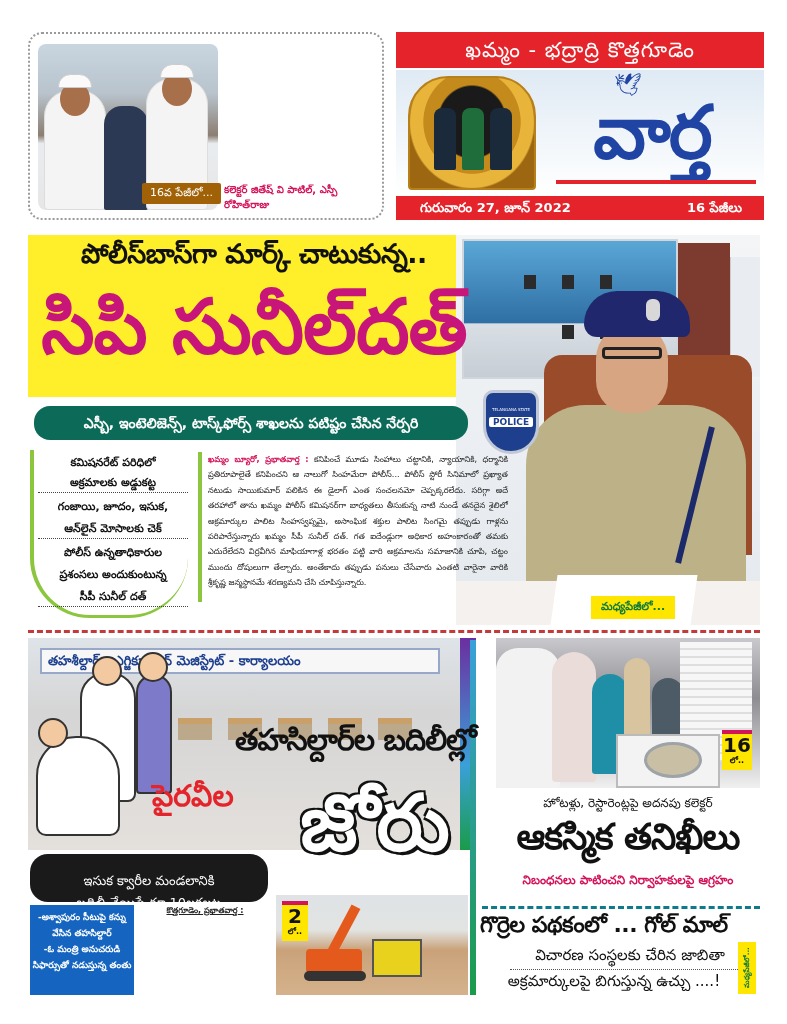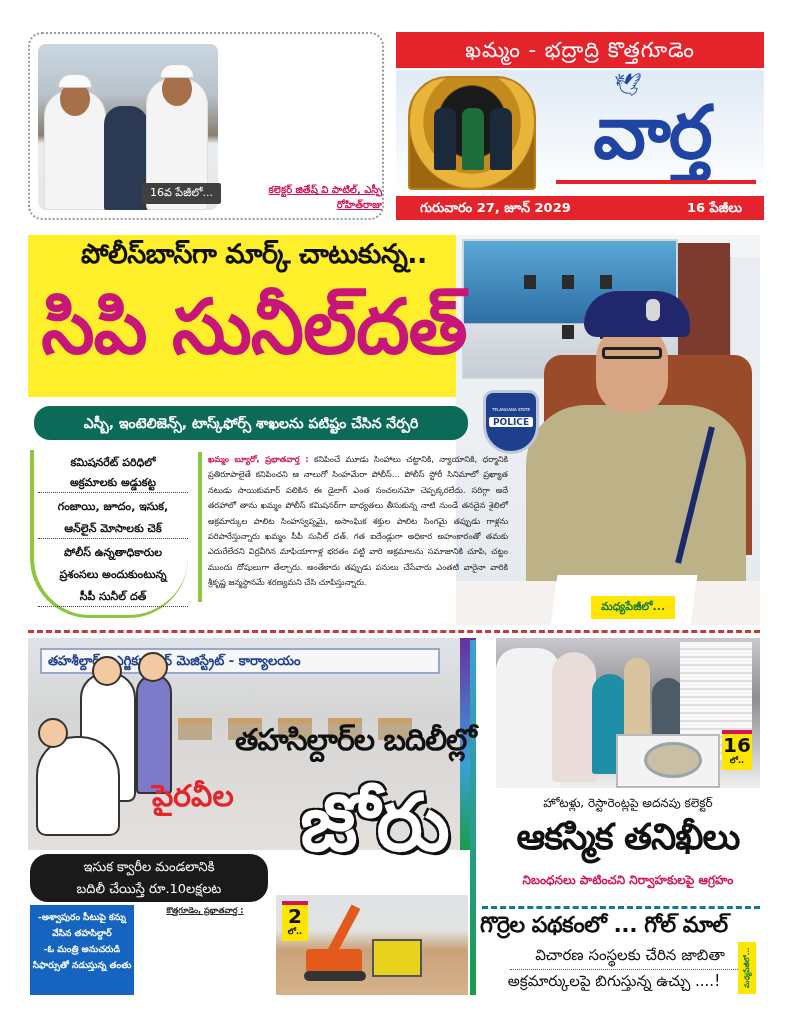--- a/index.html
+++ b/index.html
@@ -15,26 +15,26 @@
   }
   .teaser-photo {
     left: 8px; top: 10px; width: 180px; height: 166px; border-radius: 8px; overflow: hidden;
     background: linear-gradient(180deg, #c9d6e0 0%, #b8c3cc 30%, #8b7e72 55%, #e9ecef 60%, #e6e6e6 100%);
   }
   .teaser-photo .man { position: absolute; bottom: 0; width: 62px; height: 120px; background: #f4f4f4; border-radius: 26px 26px 4px 4px; border: 1px solid #ddd; }
   .teaser-photo .head { position: absolute; width: 30px; height: 34px; border-radius: 50%; background: #a86f4b; }
   .teaser-photo .cap { position: absolute; width: 34px; height: 14px; border-radius: 16px 16px 2px 2px; background: #fafafa; border: 1px solid #ccc; }
   .teaser-photo .mid { position: absolute; bottom: 0; left: 66px; width: 44px; height: 104px; background: #2b3954; border-radius: 18px 18px 2px 2px; }
   .teaser-tag {
-    left: 112px; bottom: 14px; background: #404040; color: #fff; font-size: 11px; padding: 3px 8px; border-radius: 2px;
+    left: 112px; bottom: 14px; background: #a16207; color: #fff; font-size: 11px; padding: 3px 8px; border-radius: 2px;
   }
   .teaser-text {
     left: 194px; top: 8px; width: 158px; text-align: center; color: #0b6fb6; font-size: 16px; line-height: 28px; font-weight: bold;
   }
-  .teaser-credit { left: 194px; top: 148px; width: 158px; text-align: right; color: #d4145a; font-size: 10px; line-height: 15px; font-weight: bold; text-decoration: underline; }
+  .teaser-credit { left: 194px; top: 148px; width: 158px; text-align: left; color: #d4145a; font-size: 10px; line-height: 15px; font-weight: bold; }
 
   
   .edition-bar {
     left: 396px; top: 32px; width: 368px; height: 36px; background: #e4242a; color: #fff;
     font-size: 21px; font-weight: normal; text-align: center; line-height: 36px; letter-spacing: 1px;
   }
   .mast-body {
     left: 396px; top: 70px; width: 368px; height: 124px;
     background: linear-gradient(180deg, #dfeaf4 0%, #ffffff 100%);
   }
@@ -128,21 +128,21 @@
   .cartoon-head { position: absolute; width: 30px; height: 30px; border-radius: 50%; background: #f2c9a0; border: 2px solid #333; }
   .purple-stripe { position: absolute; left: 432px; top: 0; width: 16px; height: 212px; background: linear-gradient(180deg, #6b2fa0, #3aa0d8 60%, #1a9b4a); }
   .tah-kicker { left: 166px; top: 722px; width: 310px; font-size: 30px; font-weight: bold; color: #111; text-align: right; letter-spacing: -1px; }
   .tah-red { left: 152px; top: 778px; font-size: 30px; font-weight: bold; color: #e4242a; }
   .tah-big {
     left: 275px; top: 782px; width: 200px; font-size: 78px; font-weight: bold; color: #fff; line-height: 82px; text-align: center;
     text-shadow: 3px 3px 0 #111, -2px -2px 0 #111, 2px -2px 0 #111, -2px 2px 0 #111;
   }
   .tah-pill {
     left: 30px; top: 854px; width: 238px; height: 48px; background: #1a1a1a; border-radius: 18px;
-    color: #fff; font-size: 13px; text-align: center; line-height: 22px; padding-top: 2px;
+    color: #fff; font-size: 13px; text-align: center; line-height: 22px; padding-top: 16px;
   }
   .tah-blue {
     left: 30px; top: 905px; width: 104px; height: 90px; background: #1565c0; color: #fff;
     font-size: 9px; font-weight: bold; line-height: 16px; text-align: center; padding: 4px 2px;
   }
   .tah-body { left: 140px; top: 905px; width: 130px; font-size: 7.5px; line-height: 12px; color: #222; text-align: justify; text-decoration: underline; }
   .tah-body .dl { display: block; text-align: center; font-weight: bold; font-size: 8px; }
   .sand-photo {
     left: 276px; top: 895px; width: 192px; height: 100px; overflow: hidden;
     background: linear-gradient(180deg, #dfe3e6 0%, #e2e4e2 35%, #c9a27a 55%, #d5b28c 100%);
@@ -204,21 +204,21 @@
   <div class="abs deity">
     <div class="fig" style="left:24px;"></div>
     <div class="fig g" style="left:52px;"></div>
     <div class="fig" style="left:80px;"></div>
   </div>
   <div class="abs logo-bird">🕊</div>
   <div class="abs logo-text">వార్త</div>
   <div class="abs logo-underline"></div>
 </div>
 <div class="abs date-bar">
-  <span class="date">గురువారం 27, జూన్ 2029</span>
+  <span class="date">గురువారం 27, జూన్ 2022</span>
   <span class="pages">16 పేజీలు</span>
 </div>
 
 <div class="abs lead-yellow"></div>
 <div class="abs lead-photo">
   <div class="building">
     <div class="win" style="left:60px; top:34px;"></div>
     <div class="win" style="left:98px; top:34px;"></div>
     <div class="win" style="left:136px; top:34px;"></div>
     <div class="win" style="left:98px; top:84px;"></div>

